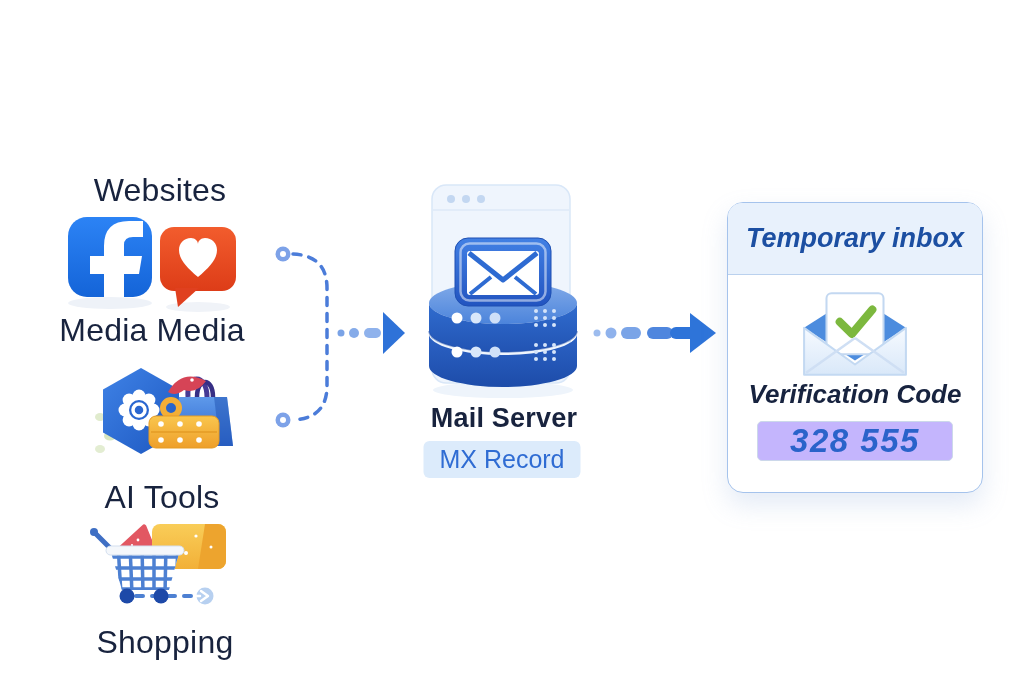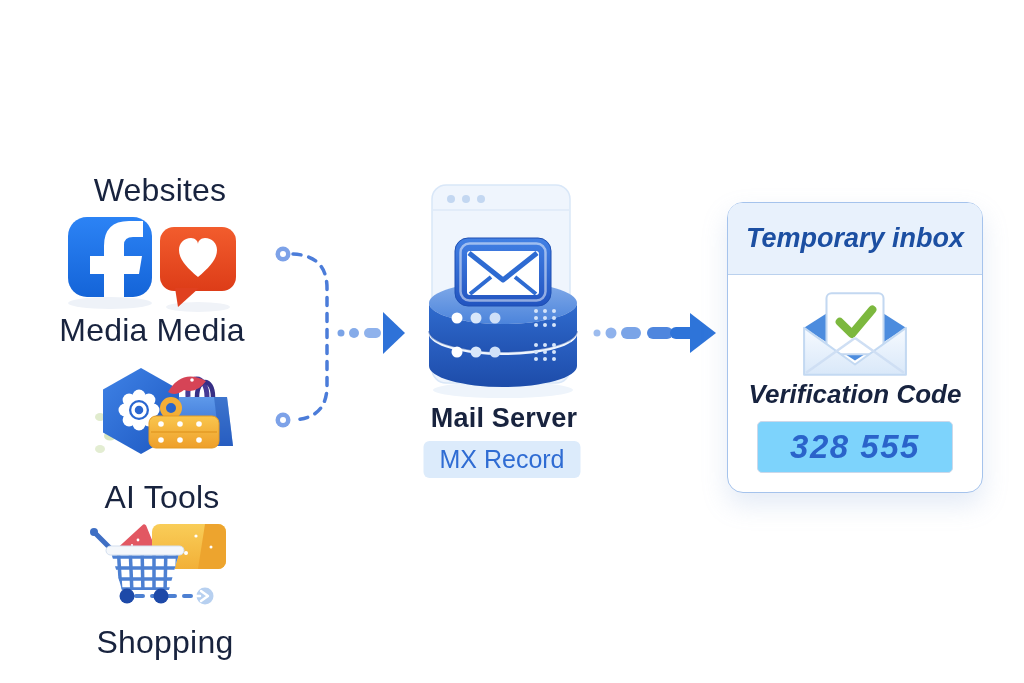--- a/index.html
+++ b/index.html
@@ -13,21 +13,21 @@
            font-size:25px;font-weight:500;padding:0 16px;height:37px;line-height:37px;
            border-radius:6px;white-space:nowrap;}
   .card{position:absolute;left:727px;top:202px;width:256px;height:291px;background:#ffffff;
         border:1.5px solid #a5c3ec;border-radius:16px;box-sizing:border-box;
         box-shadow:0 12px 26px rgba(130,165,215,.22);font-style:italic;}
   .card-header{height:71px;background:#e8f1fc;border-bottom:1.5px solid #bad1ee;
                border-radius:14px 14px 0 0;display:flex;align-items:center;justify-content:center;
                font-size:27px;font-weight:700;color:#1c4fa2;}
   .card-body{display:flex;flex-direction:column;align-items:center;padding-top:16px;}
   .verif{margin-top:0;font-size:26px;font-weight:700;color:#17233f;}
-  .codebox{margin-top:11px;width:196px;height:52px;border:1.5px solid #ccd8ea;background:#7dd3fc;
+  .codebox{margin-top:11px;width:196px;height:40px;border:1.5px solid #ccd8ea;background:#c4b5fd;
            border-radius:5px;display:flex;align-items:center;justify-content:center;
            font-size:33px;font-weight:700;color:#2a63ca;letter-spacing:1.5px;box-sizing:border-box;}
   svg{display:block;}
 </style>
 </head>
 <body>
 
 <div class="stage">
 
   <svg class="abs" style="left:0;top:0" width="1024" height="683" viewBox="0 0 1024 683">

